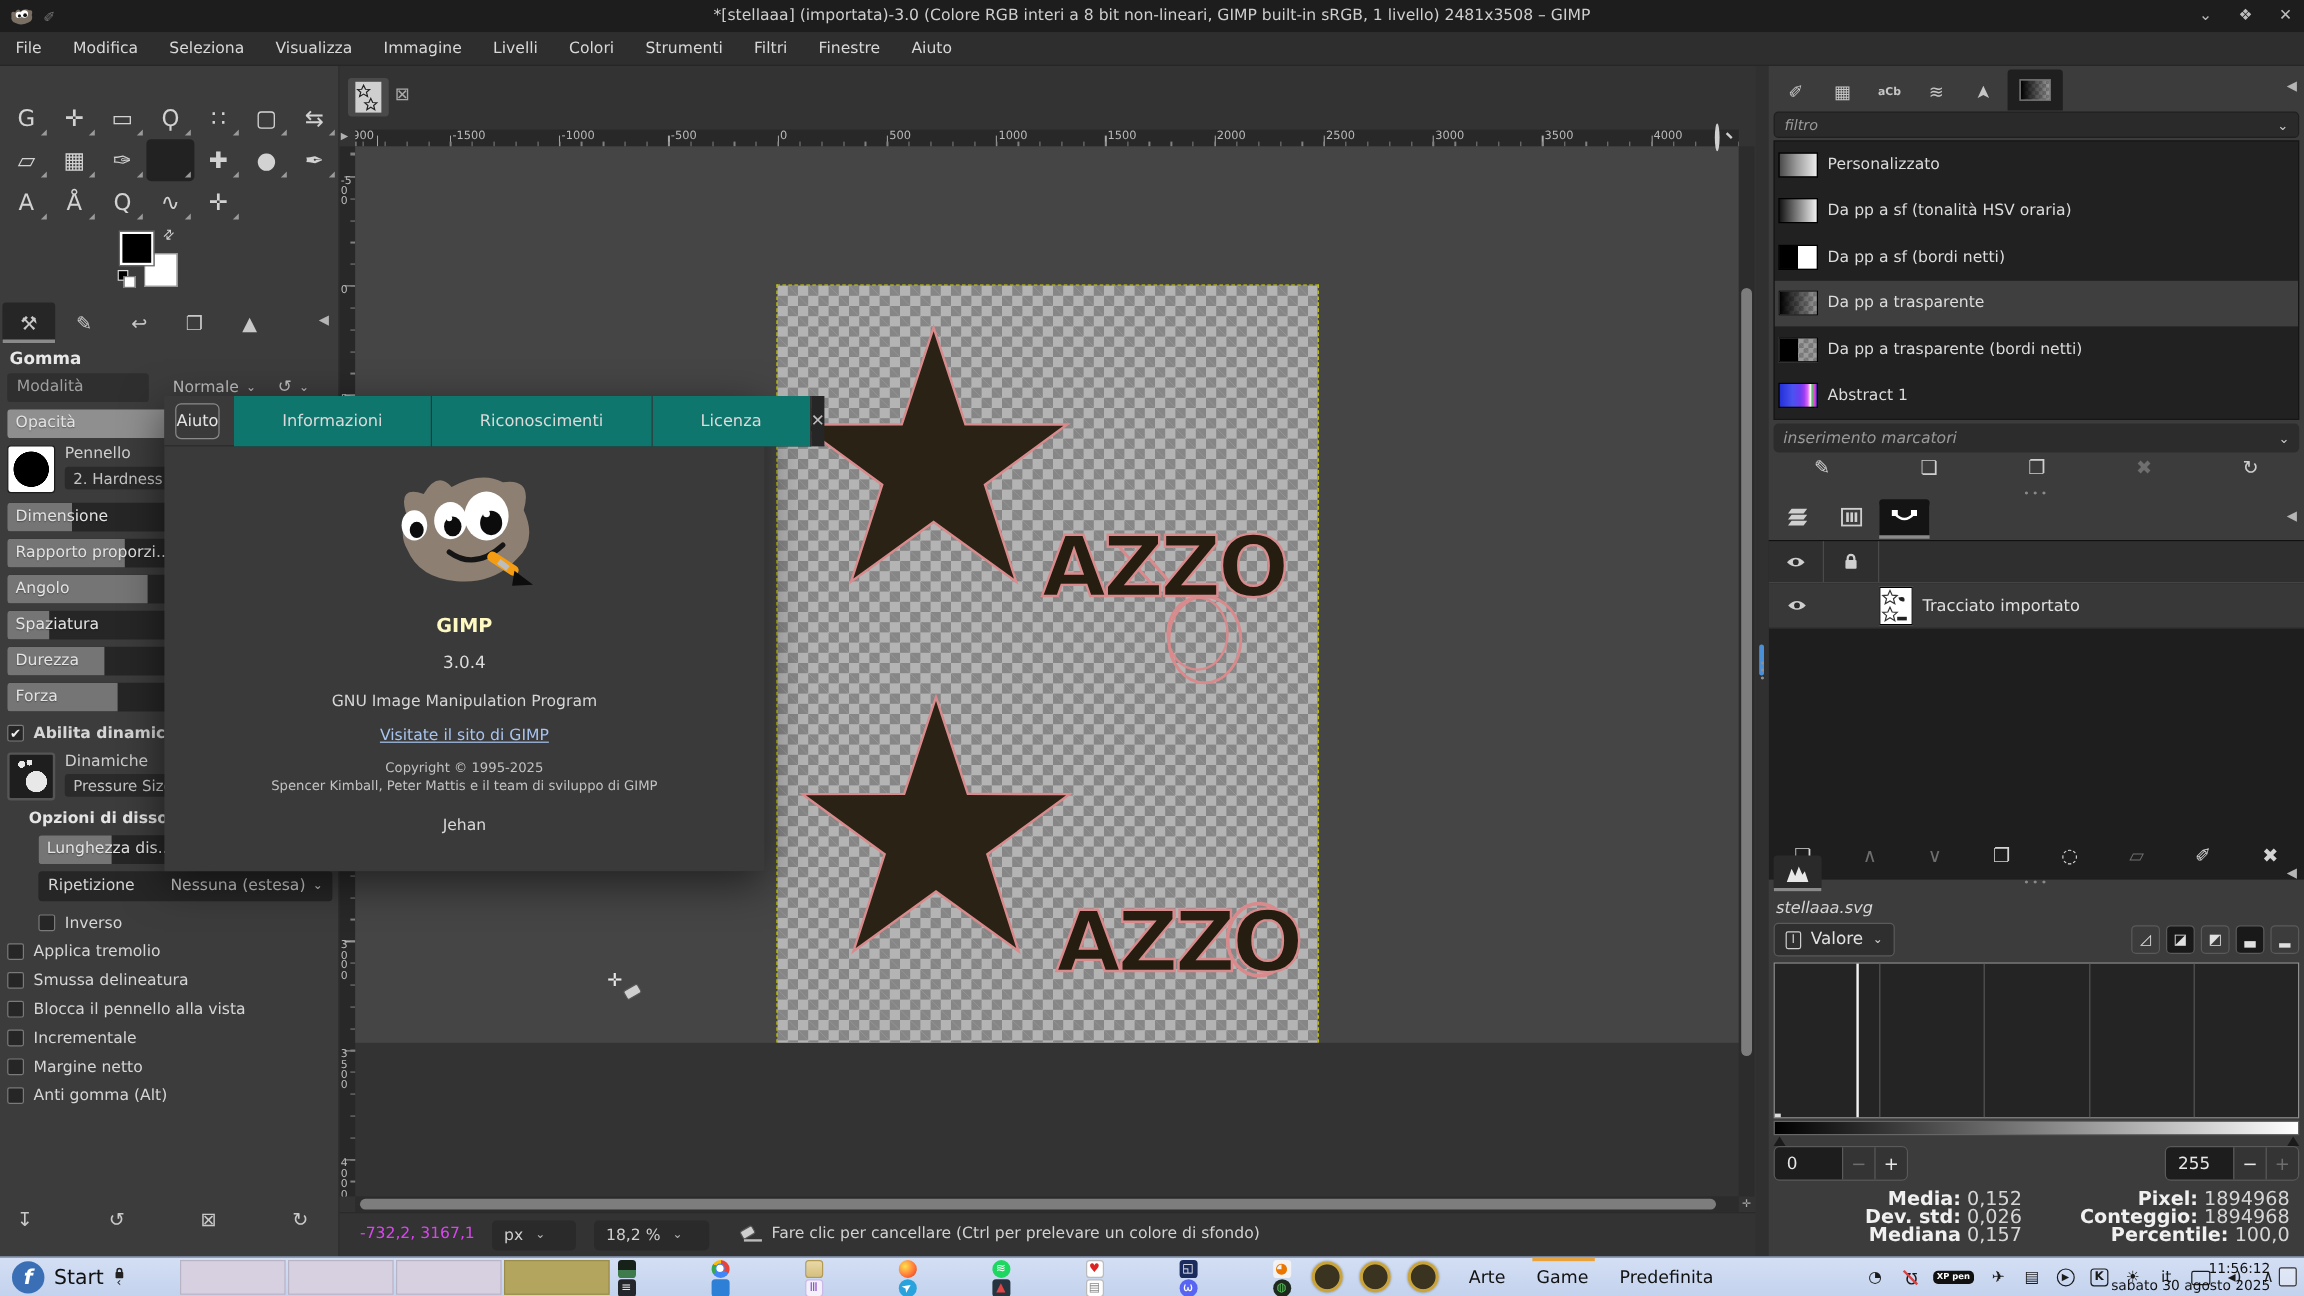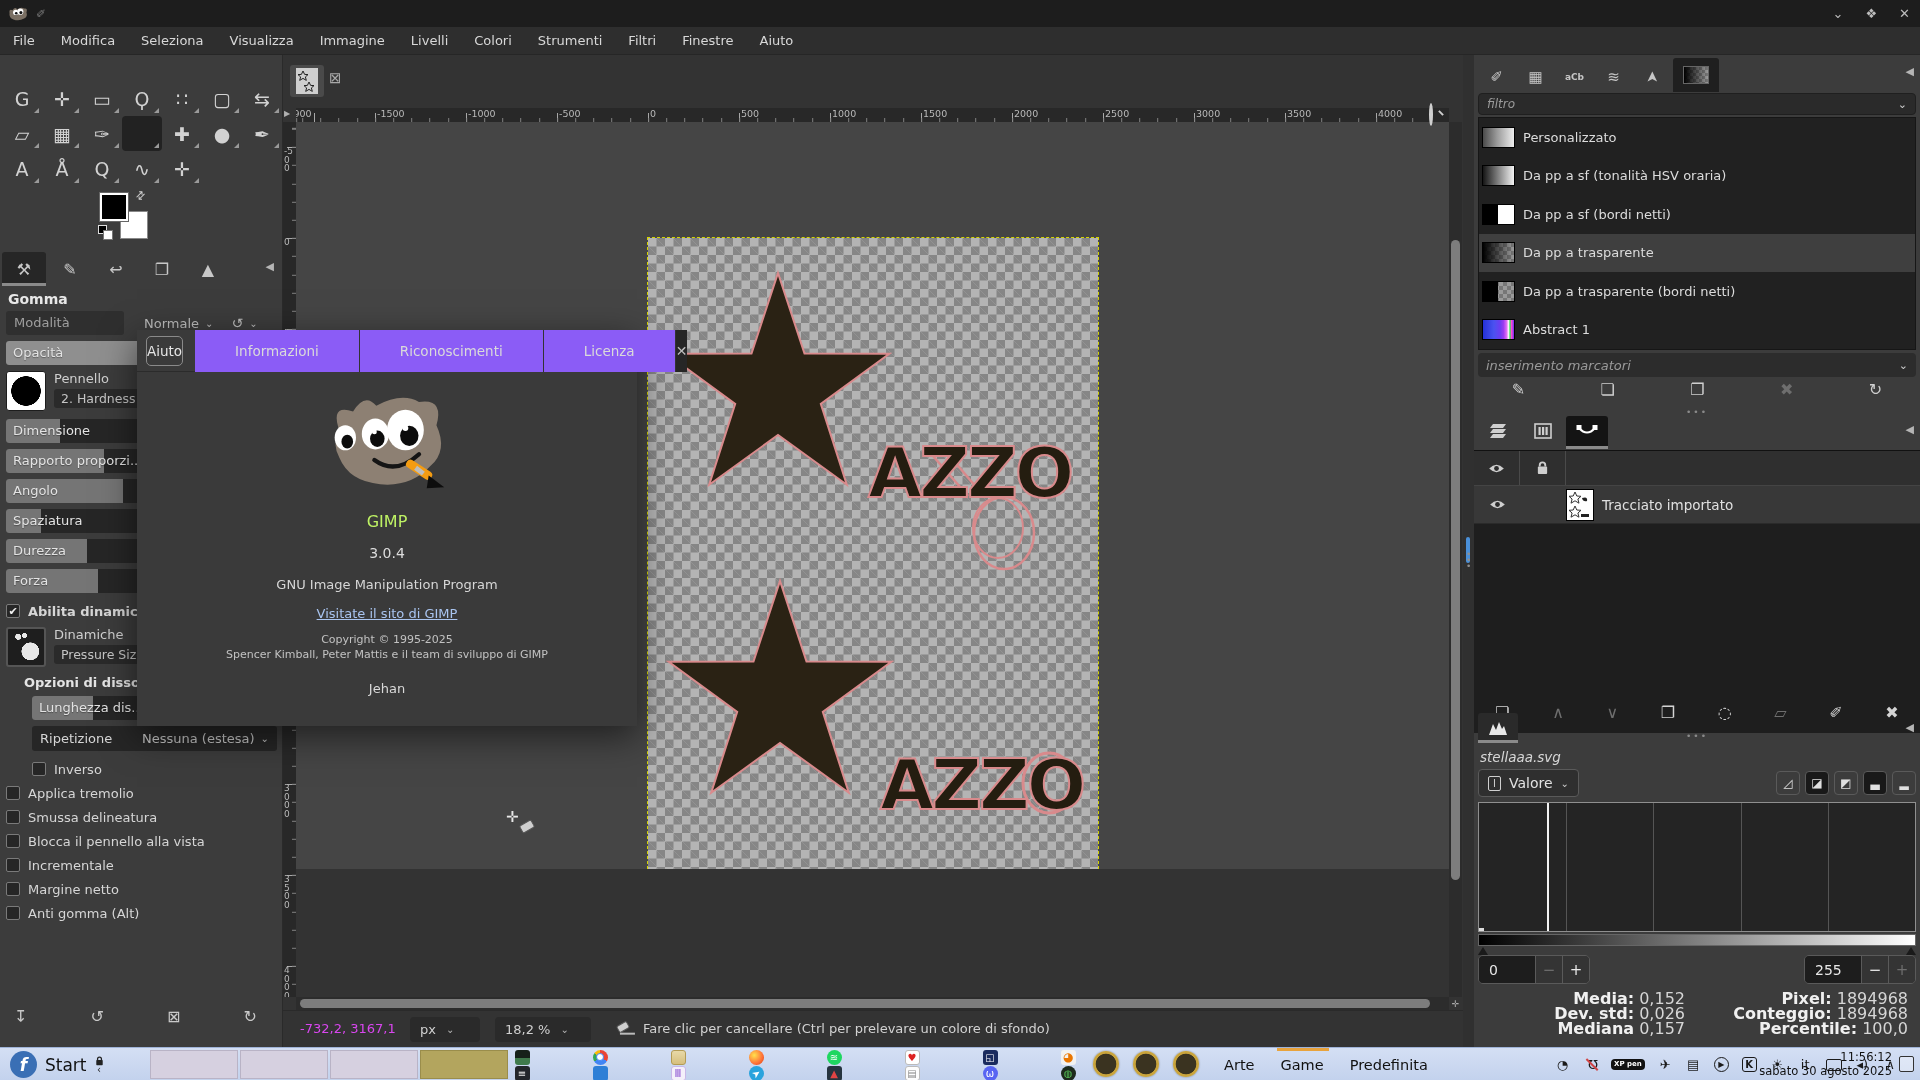--- a/index.html
+++ b/index.html
@@ -178,25 +178,25 @@
   #stats{left:0;top:936px;width:446px;display:flex;font-size:16px;line-height:15px;}
   #stats .col{width:50%;text-align:right;padding-right:12px;}
   #stats .k{font-weight:bold;color:#f0f0f0;}
   #stats .v{color:#d6d6d6;}
 
   
   #dialog{left:137px;top:330px;width:500px;height:396px;background:#3a3a3a;box-shadow:0 10px 34px rgba(0,0,0,.55);z-index:50;}
   #dtabs{position:absolute;left:0;top:0;width:500px;height:42px;background:#3a3a3a;border-bottom:1px solid #2b2b2b;display:flex;align-items:center;}
   #aiutobtn{margin-left:9px;width:66px;height:30px;border:1px solid #8a8a8a;border-radius:5px;display:flex;align-items:center;justify-content:center;font-size:13.5px;color:#e6e6e6;}
   #dtablist{display:flex;height:42px;margin-left:12px;flex:1;background:#262626;}
-  .dtab2{padding:0 40px;display:flex;align-items:center;font-size:13.5px;color:#dadada;background:#8b5cf6;border-right:1px solid #333;}
+  .dtab2{padding:0 40px;display:flex;align-items:center;font-size:13.5px;color:#dadada;background:#0f766e;border-right:1px solid #333;}
   #dclose{margin-left:auto;margin-right:0;width:44px;text-align:center;color:#bdbdbd;font-size:14px;background:#262626;height:42px;line-height:42px;}
   #dcontent{position:absolute;left:0;top:42px;width:500px;height:354px;text-align:center;}
   #wilber{margin-top:18px;}
-  .d-name{font-weight:normal;font-size:16px;color:#bef264;margin-top:6px;}
+  .d-name{font-weight:bold;font-size:16px;color:#fef9c3;margin-top:6px;}
   .d-ver{font-size:14px;color:#dcdcdc;margin-top:14px;}
   .d-desc{font-size:13px;color:#d6d6d6;margin-top:16px;}
   .d-link{font-size:13px;color:#a9c4ef;text-decoration:underline;margin-top:14px;}
   .d-cop{font-size:11px;color:#c2c2c2;margin-top:12px;}
   .d-auth{font-size:11px;color:#c2c2c2;margin-top:2px;}
   .d-jehan{font-size:13px;color:#d9d9d9;margin-top:20px;}
 
   
   #taskbar{left:0;top:1047px;width:1920px;height:33px;background:linear-gradient(#d4dff4,#c3d2ed);border-top:1px solid #9fb3d8;color:#111;}
   #startgrp{position:absolute;left:10px;top:0;height:33px;display:flex;align-items:center;gap:8px;}
@@ -252,20 +252,21 @@
     <div id="tb-left">
       <svg width="20" height="16" viewBox="0 0 26 20">
           <path d="M2 9 Q1 3 6 5 Q9 0 12 4 Q17 0 21 3 Q26 2 24 8 Q26 13 21 16 Q14 20 7 17 Q1 15 2 9Z" fill="#7a6f63"></path>
           <circle cx="10" cy="8" r="3.4" fill="#fff"></circle>
           <circle cx="16" cy="7" r="4" fill="#fff"></circle>
           <circle cx="10.7" cy="9" r="1.7" fill="#111"></circle>
           <circle cx="16.8" cy="8.2" r="2" fill="#111"></circle>
         </svg>
       <span class="icon" style="color:#777;font-size:12px">✐</span>
     </div>
+    <span class="title">*[stellaaa] (importata)-3.0 (Colore RGB interi a 8 bit non-lineari, GIMP built-in sRGB, 1 livello) 2481x3508 – GIMP</span>
     <div id="tb-controls">
 
     <span>⌄</span>
         <span>❖</span>
         <span>✕</span>
       </div>
   </div>
 
   <div id="menubar" class="abs">
 

